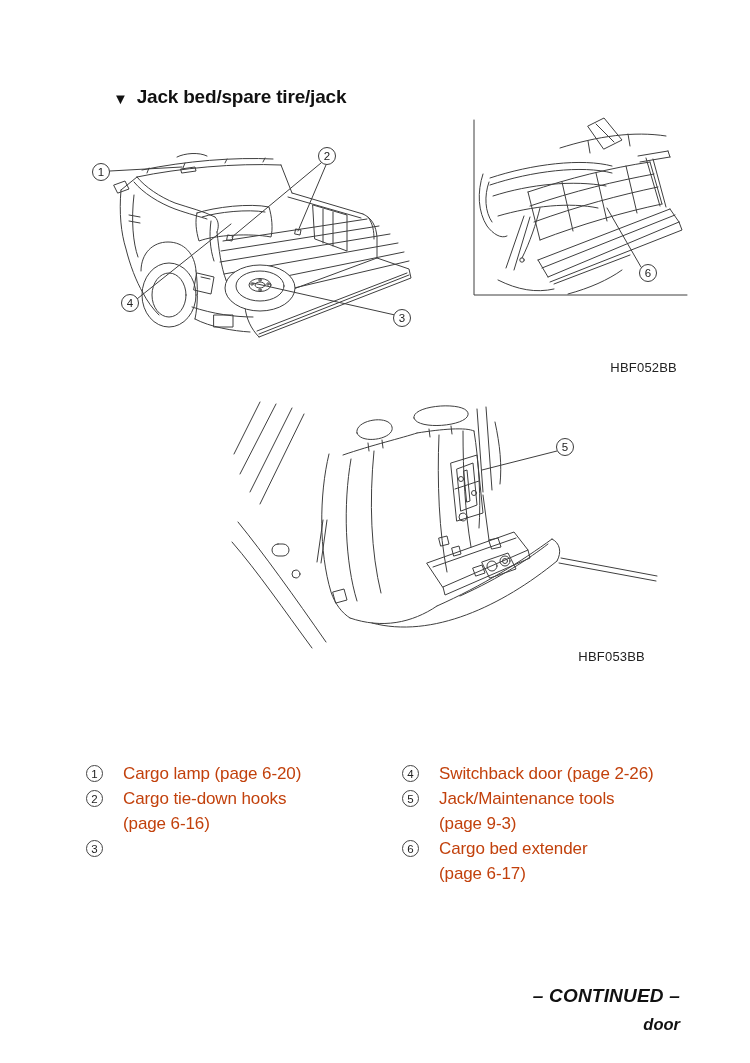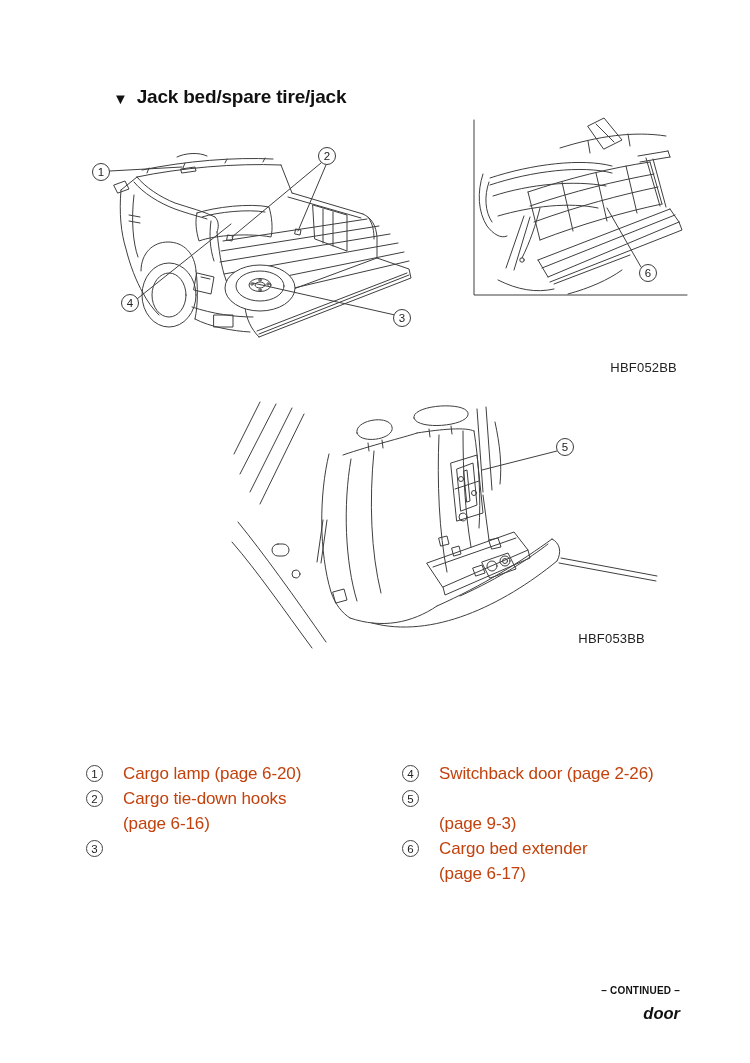--- a/index.html
+++ b/index.html
@@ -38,21 +38,21 @@
   .litem{display:grid;grid-template-columns:37px 1fr;}
   .lnum{
     width:17px;height:17px;box-sizing:border-box;margin-top:4px;
     border:1.1px solid #444;border-radius:50%;background:#fff;
     display:flex;align-items:center;justify-content:center;
     font-size:11.5px;color:#222;
   }
   .ltext{font-size:17px;line-height:25px;color:#c2410c;letter-spacing:-0.1px;}
   
   .footer{position:absolute;right:70px;top:985px;text-align:right;color:#111;}
-  .continued{font-size:10px;font-weight:bold;letter-spacing:0.2px;}
+  .continued{font-size:19px;font-weight:bold;font-style:italic;letter-spacing:0.2px;}
   .pagenum{font-size:16.5px;font-weight:bold;font-style:italic;margin-top:8px;}
 </style>
 </head>
 <body>
 
 <div class="page">
 
   <div class="title">
     <span class="tri">▼</span>
     <span>Jack bed/spare tire/jack</span>
@@ -236,21 +236,21 @@
         <path d="M253,95 L259,140"></path>
         <path d="M259,140 l9,-2 3,9 -9,2 z"></path>
 
         <path d="M329,163 L426,181 M331,158 L427,176"></path>
 
         <path d="M327,51 L252,70"></path>
       </g>
     </svg>
   </div>
 
-  <div class="figcode" style="right:105px;top:631px;">HBF053BB</div>
+  <div class="figcode" style="right:105px;top:649px;">HBF053BB</div>
 
   <div class="callout" style="left:92px;top:163px;">1</div>
   <div class="callout" style="left:318px;top:147px;">2</div>
   <div class="callout" style="left:393px;top:309px;">3</div>
   <div class="callout" style="left:121px;top:294px;">4</div>
   <div class="callout" style="left:639px;top:264px;">6</div>
   <div class="callout" style="left:556px;top:438px;">5</div>
 
   <div class="legend-col left">
     <div class="litem">
@@ -274,21 +274,21 @@
   <div class="legend-col right">
     <div class="litem">
       <span class="lnum">4</span>
       <span class="ltext">
         <span>Switchback door (page 2-26)</span>
       </span>
     </div>
     <div class="litem">
       <span class="lnum">5</span>
       <span class="ltext">
-        <br>
+        <span>Jack/Maintenance tools</span><br>
         <span>(page 9-3)</span>
       </span>
     </div>
     <div class="litem">
       <span class="lnum">6</span>
       <span class="ltext">
         <span>Cargo bed extender</span><br>
         <span>(page 6-17)</span>
       </span>
     </div>

